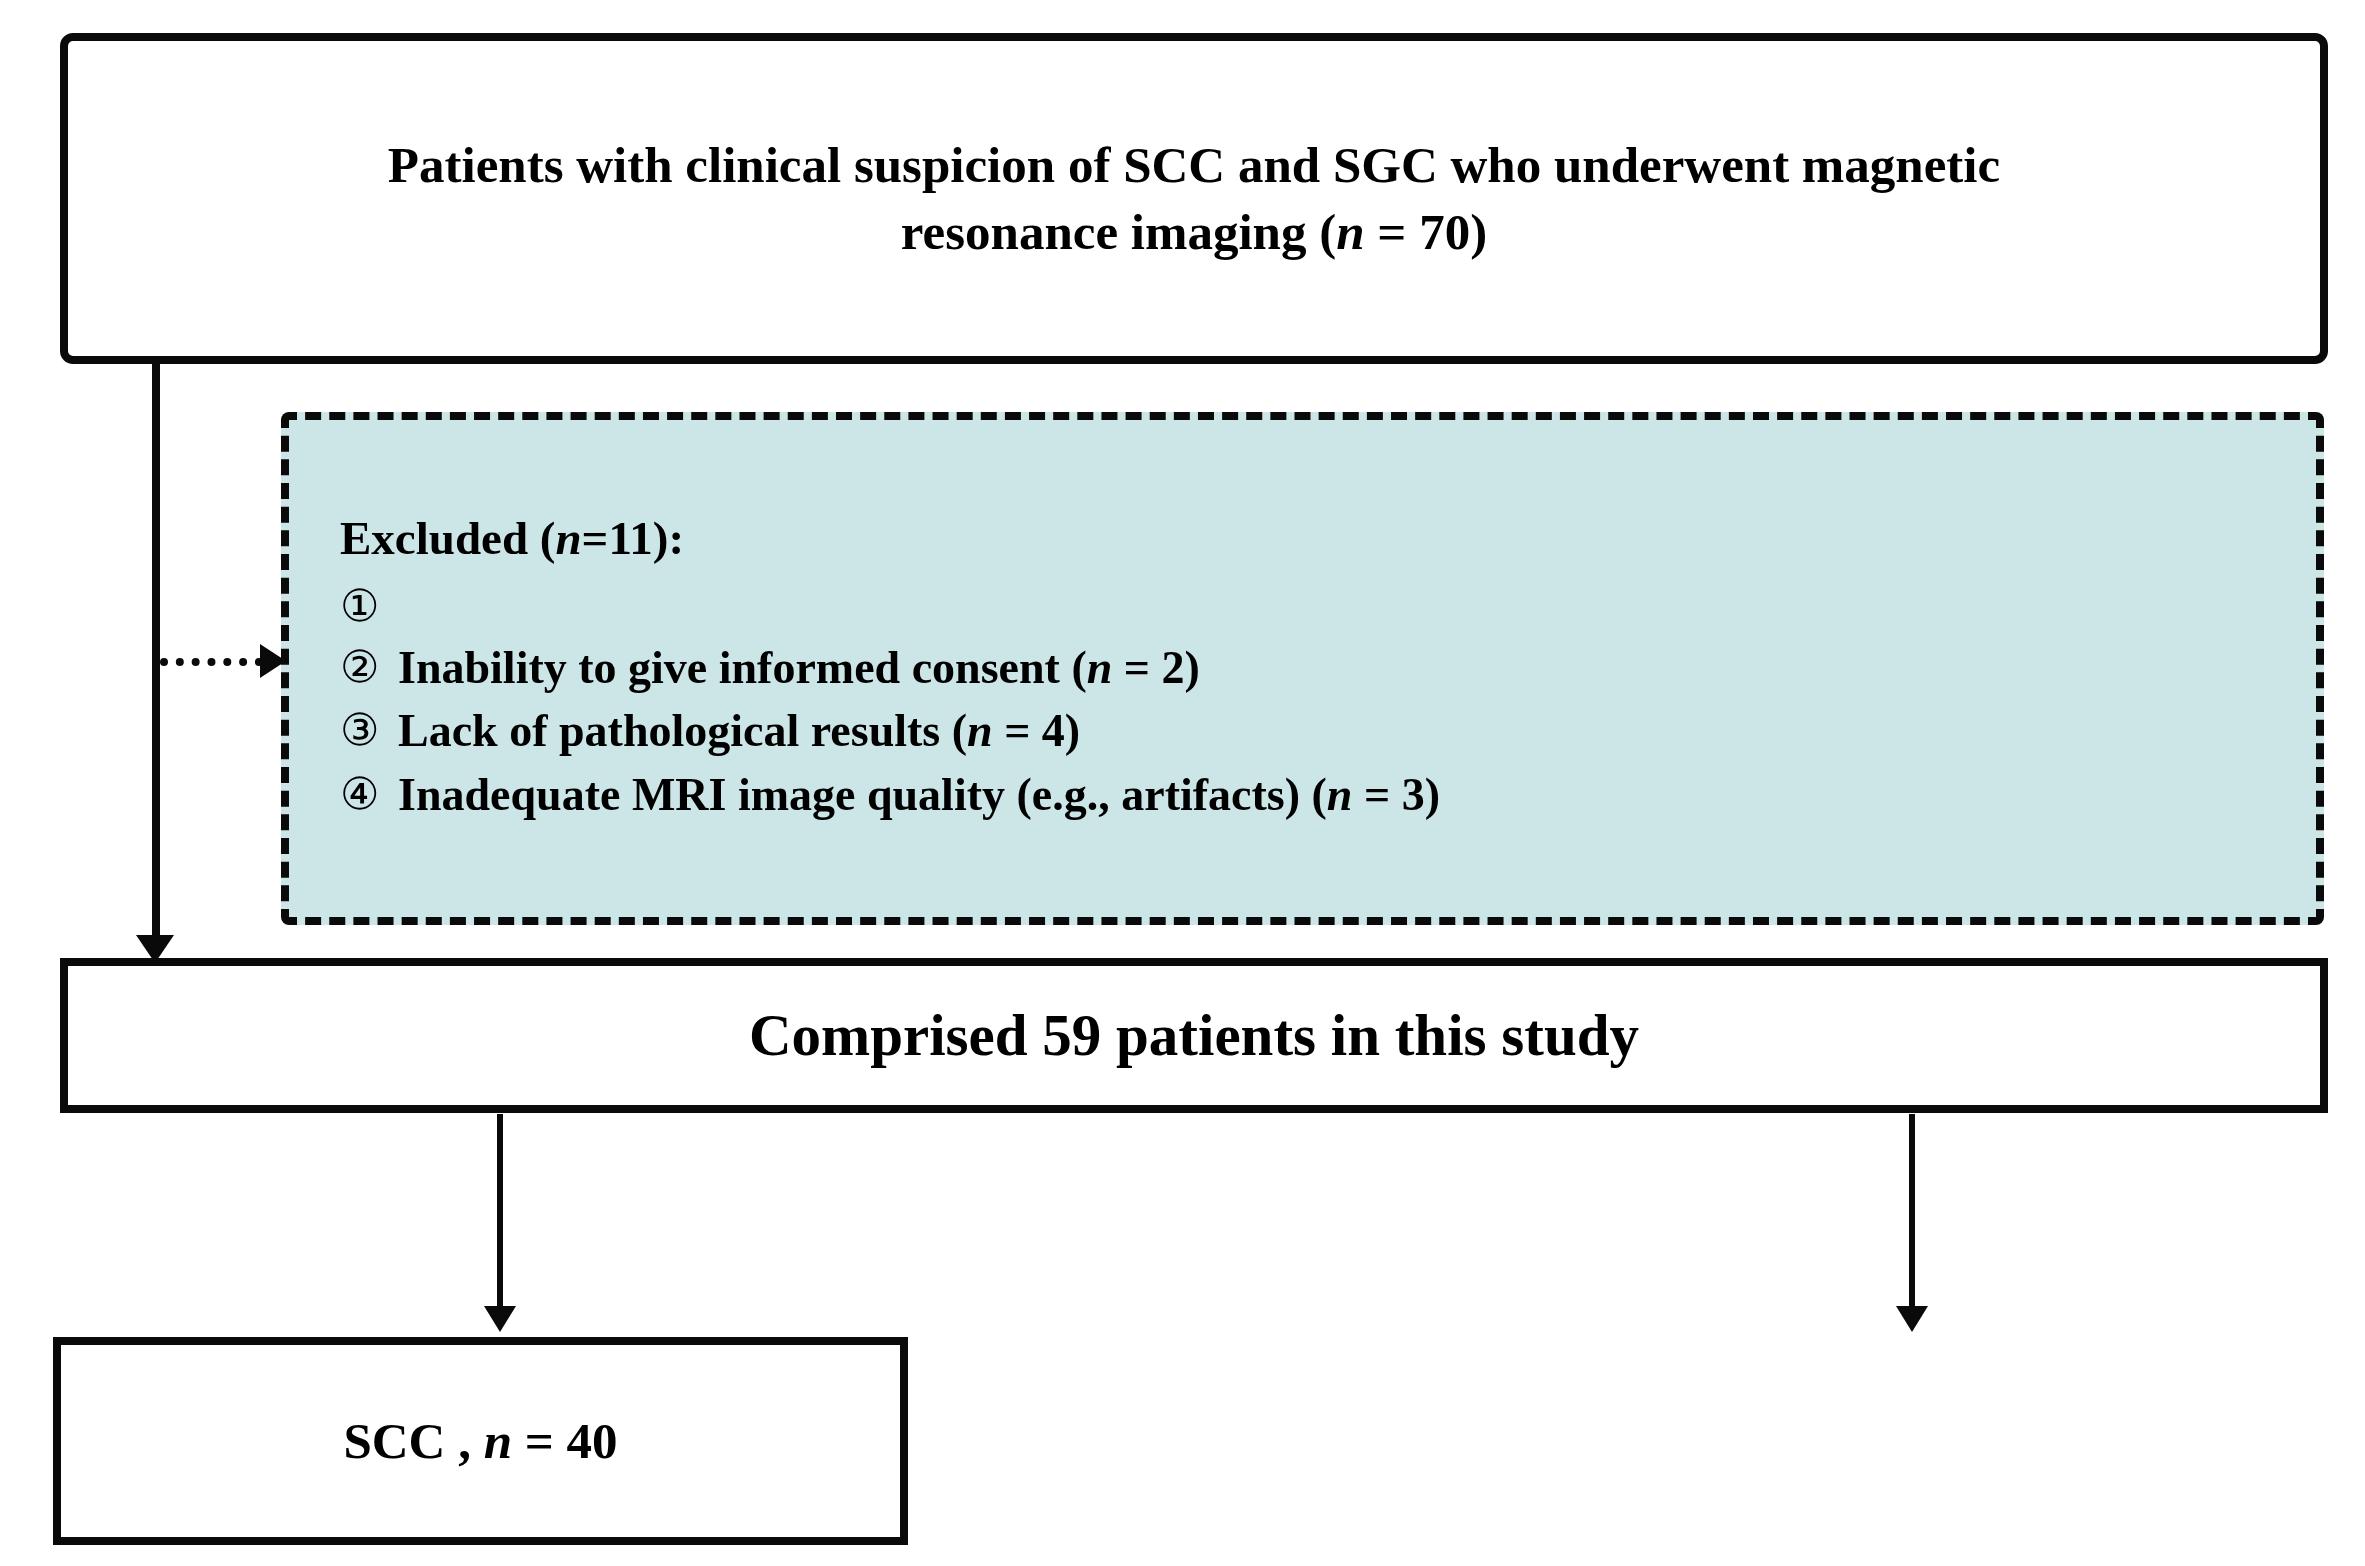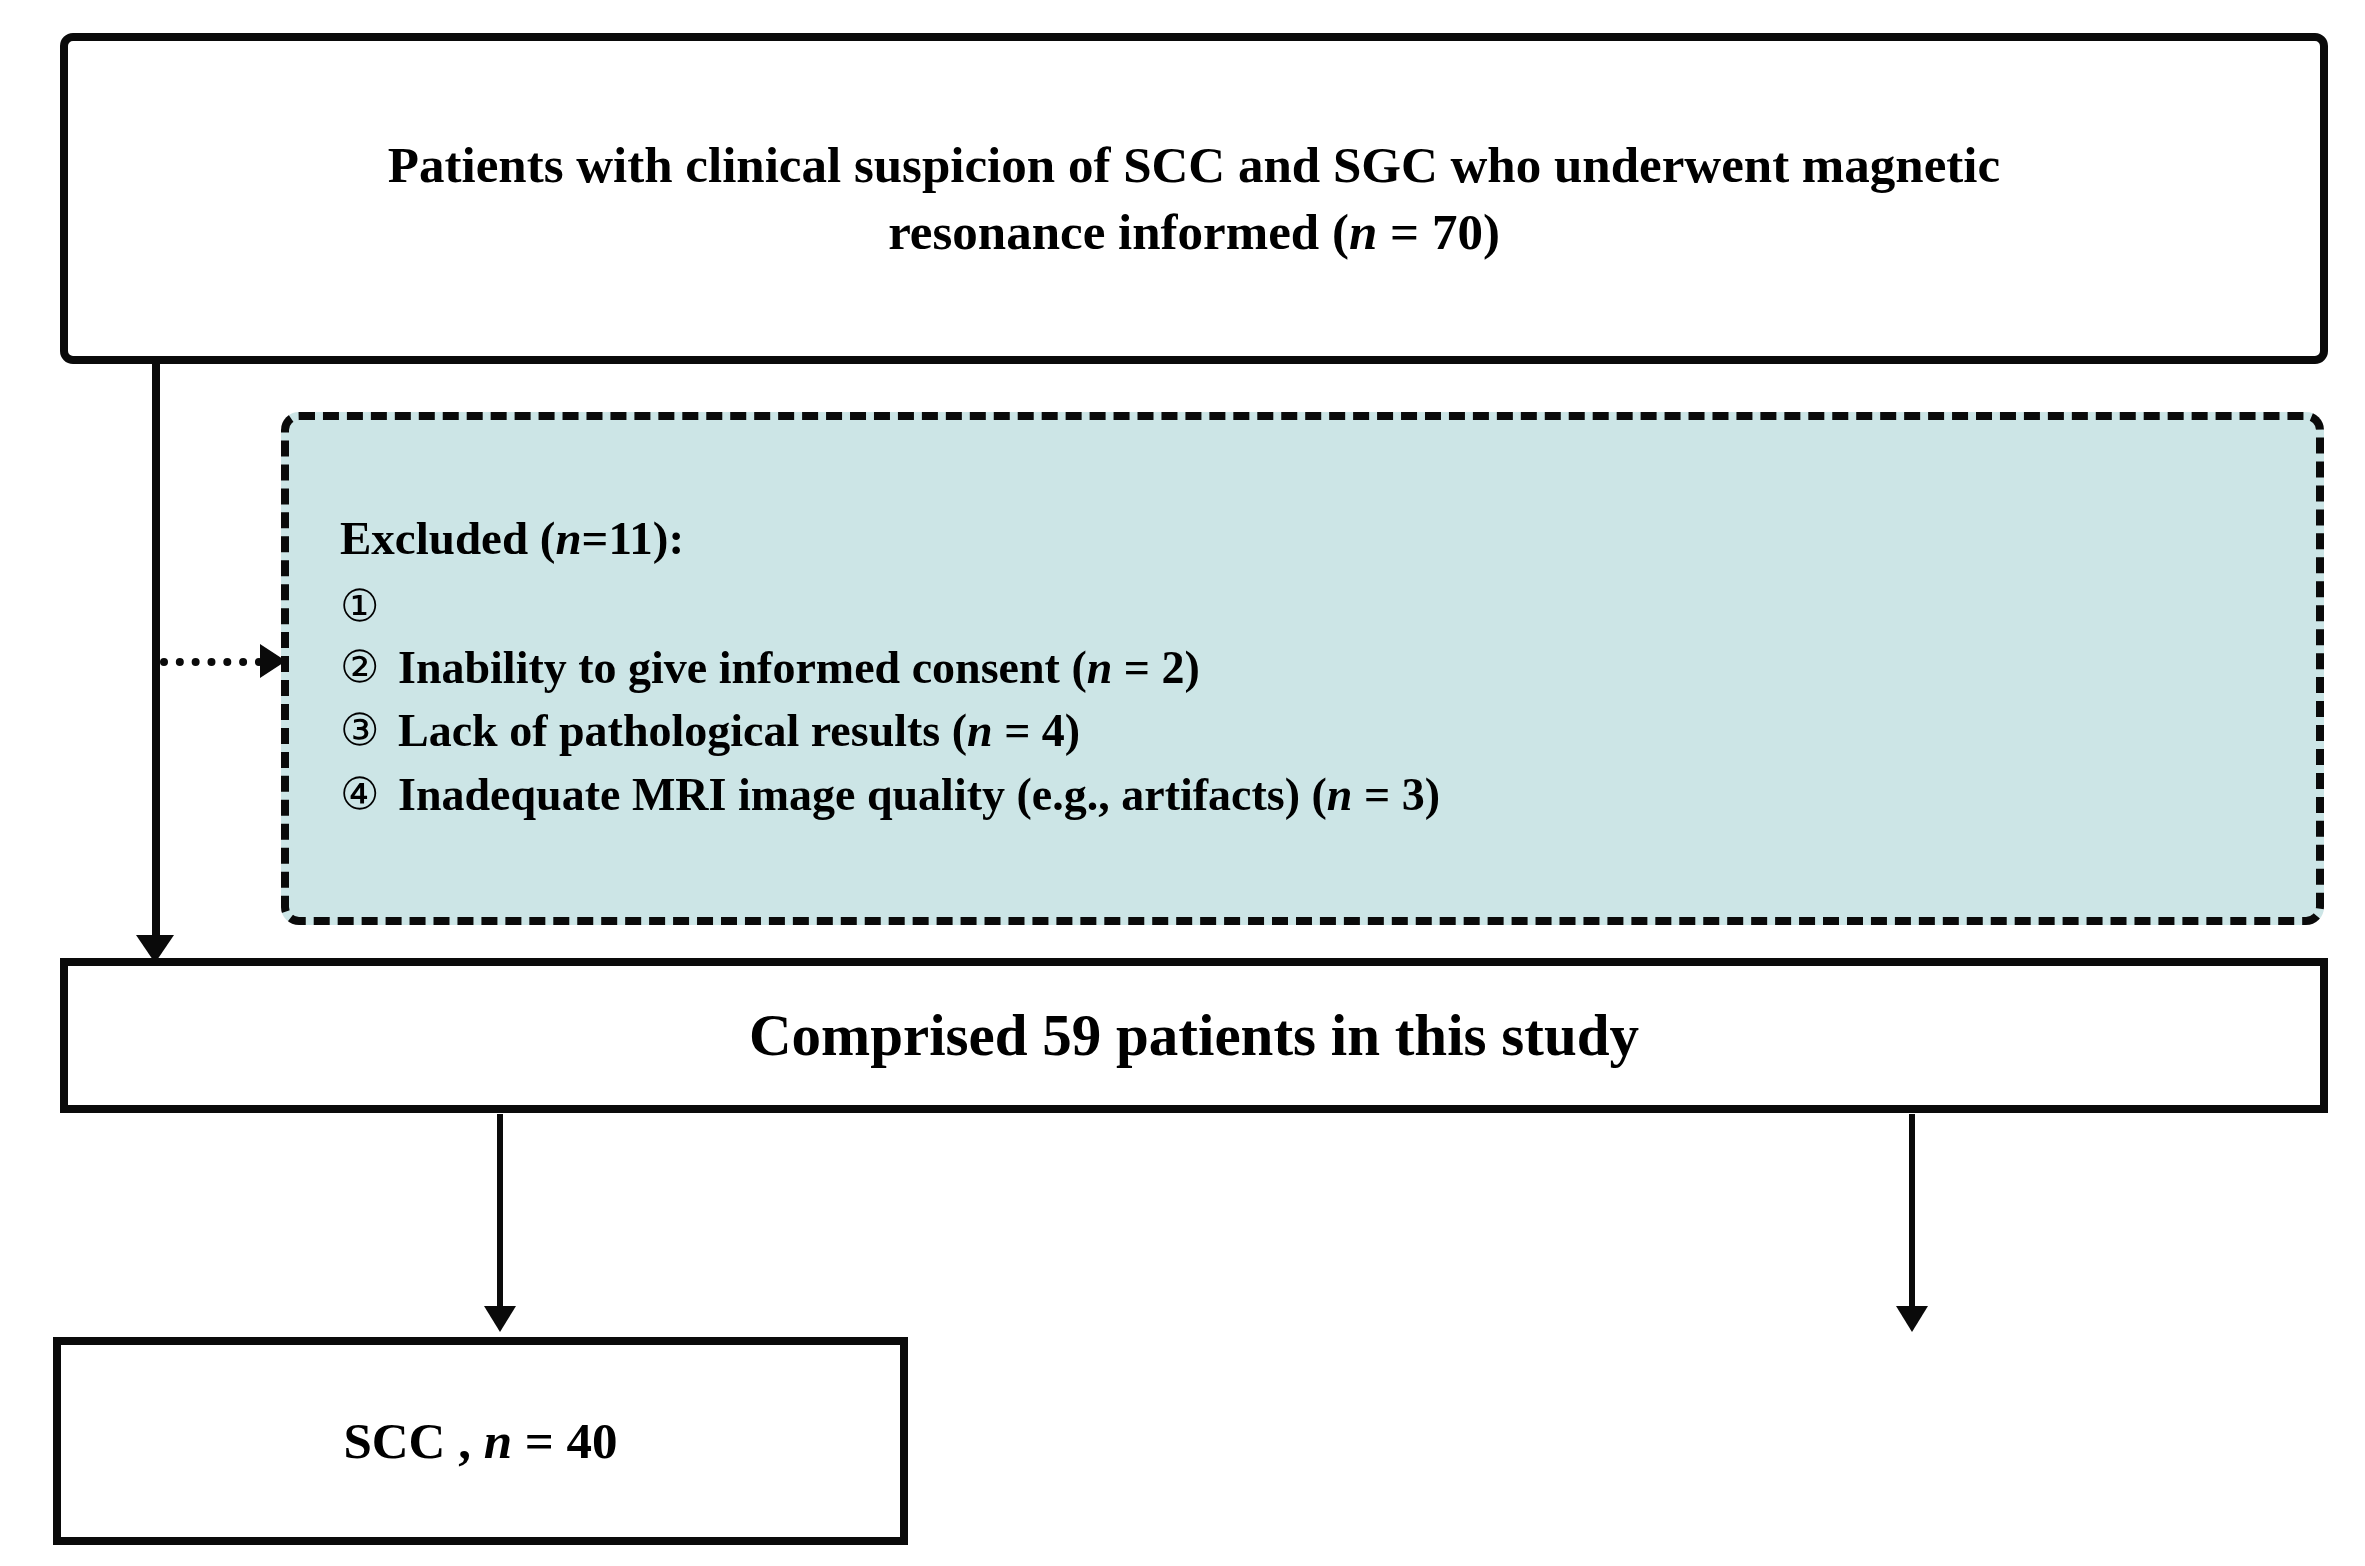--- a/index.html
+++ b/index.html
@@ -50,21 +50,21 @@
   
   #box-excluded {
     position: absolute;
     left: 281px;
     top: 412px;
     width: 2043px;
     height: 513px;
     box-sizing: border-box;
     background: #cce5e6;
     border: 8px dashed #0a0a0a;
-    border-radius: 18px;
+    border-radius: 8px;
     z-index: 2;
     display: flex;
     flex-direction: column;
     justify-content: center;
     padding: 0 0 0 51px;
   }
   .excl-title {
     font-size: 47px;
     font-weight: bold;
     color: #000;
@@ -207,21 +207,21 @@
 
   
   i, .var-n { font-style: italic; }
 </style>
 </head>
 <body>
 
 <div id="canvas">
 
   <div class="flow-box" id="box-top">
-    <span class="box-text"><span>Patients with clinical suspicion of SCC and SGC who underwent magnetic</span><br><span>resonance informed (</span><i class="var-n">n</i><span> = 70)</span></span>
+    <span class="box-text"><span>Patients with clinical suspicion of SCC and SGC who underwent magnetic</span><br><span>resonance imaging (</span><i class="var-n">n</i><span> = 70)</span></span>
   </div>
 
   <div class="conn" id="conn-main-stem"></div>
   <div id="arrow-main"></div>
 
   <div id="conn-dotted"></div>
   <div id="arrow-dotted"></div>
 
   <div id="box-excluded">
     <div class="excl-title"><span>Excluded (</span><i class="var-n">n</i><span>=11):</span></div>

